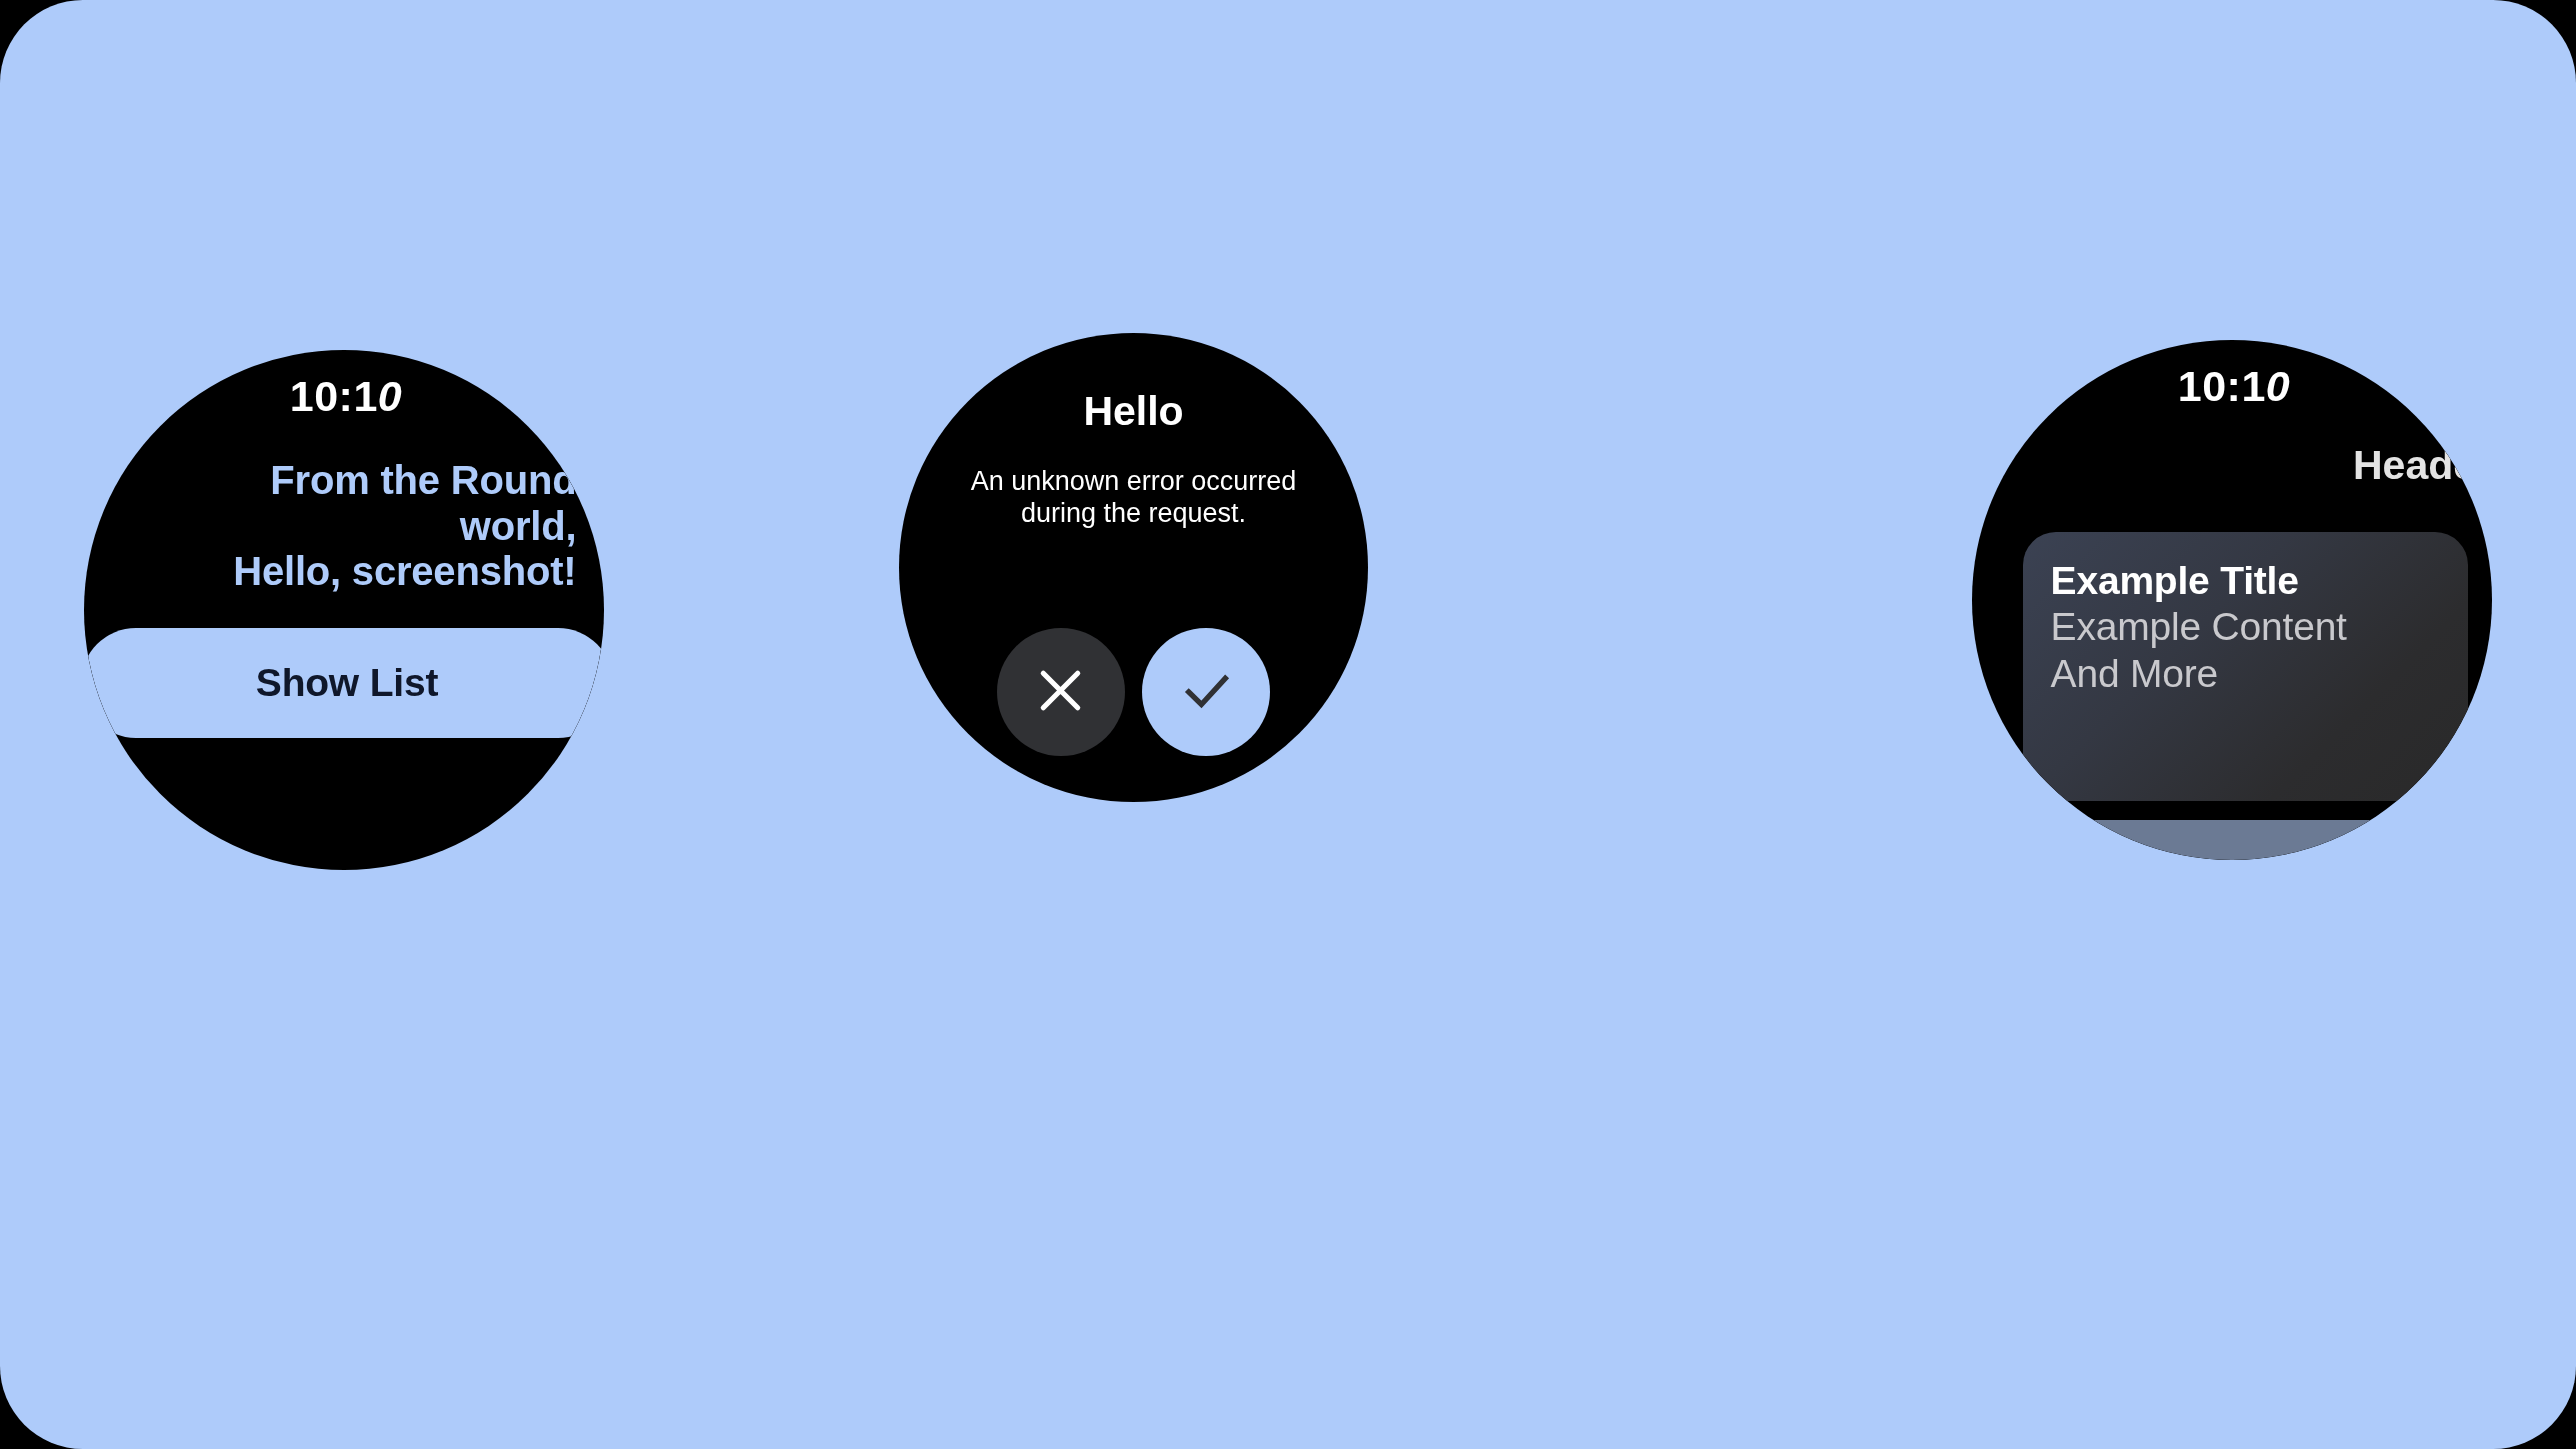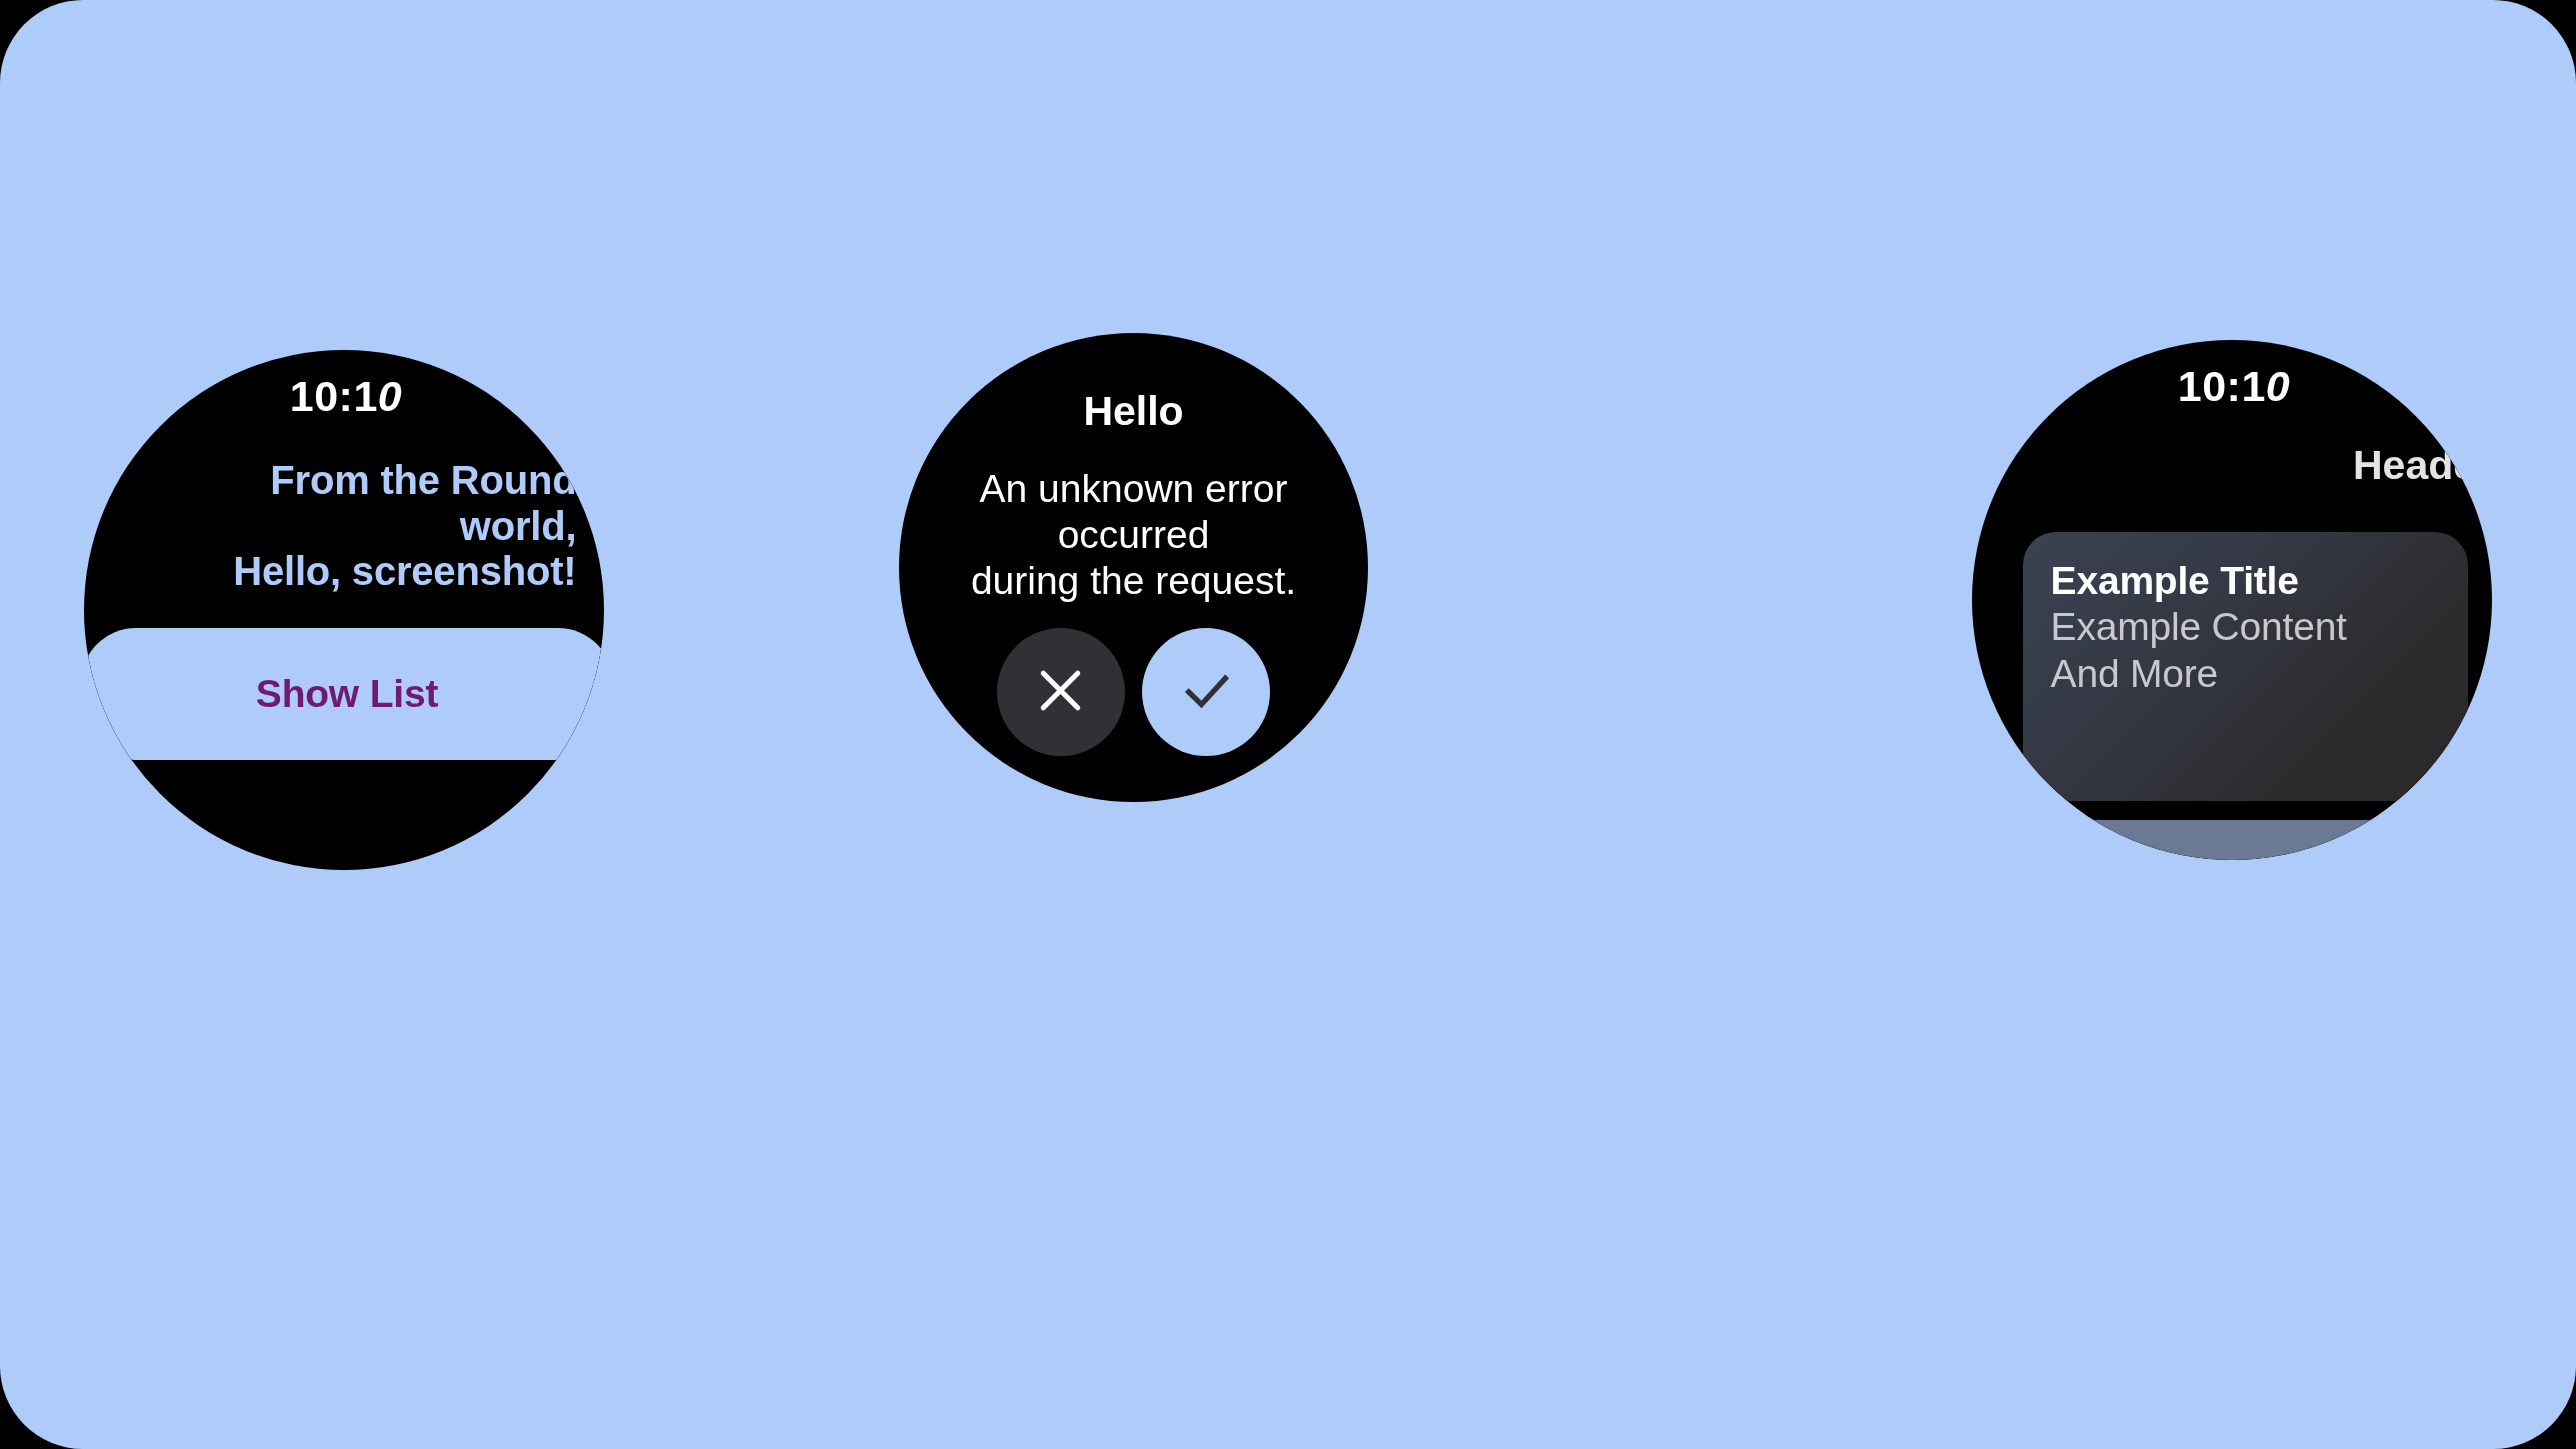--- a/index.html
+++ b/index.html
@@ -78,24 +78,24 @@
     font-weight: 700;
     line-height: 1.14;
     letter-spacing: -0.2px;
   }
 
   .chip-button {
     position: absolute;
     left: -3px;
     top: 278px;
     width: 532px;
-    height: 132px;
+    height: 110px;
     background: #aecbfa;
     border-radius: 55px;
-    color: #701a75;
+    color: #0f172a;
     font-size: 39px;
     font-weight: 700;
     display: flex;
     align-items: center;
     justify-content: center;
     border: none;
     padding: 0;
     font-family: "Liberation Sans", sans-serif;
     letter-spacing: -0.2px;
     text-align: center;
@@ -120,21 +120,21 @@
     text-align: center;
     color: #ffffff;
     font-size: 41px;
     font-weight: 700;
   }
   .dlg-body {
     position: absolute;
     left: 0; right: 0;
     text-align: center;
     color: #ffffff;
-    font-size: 39px;
+    font-size: 27px;
     font-weight: 400;
     line-height: 1.18;
   }
   .dlg-actions {
     position: absolute;
     display: flex;
     gap: 17.7px;
     align-items: center;
     justify-content: center;
   }

